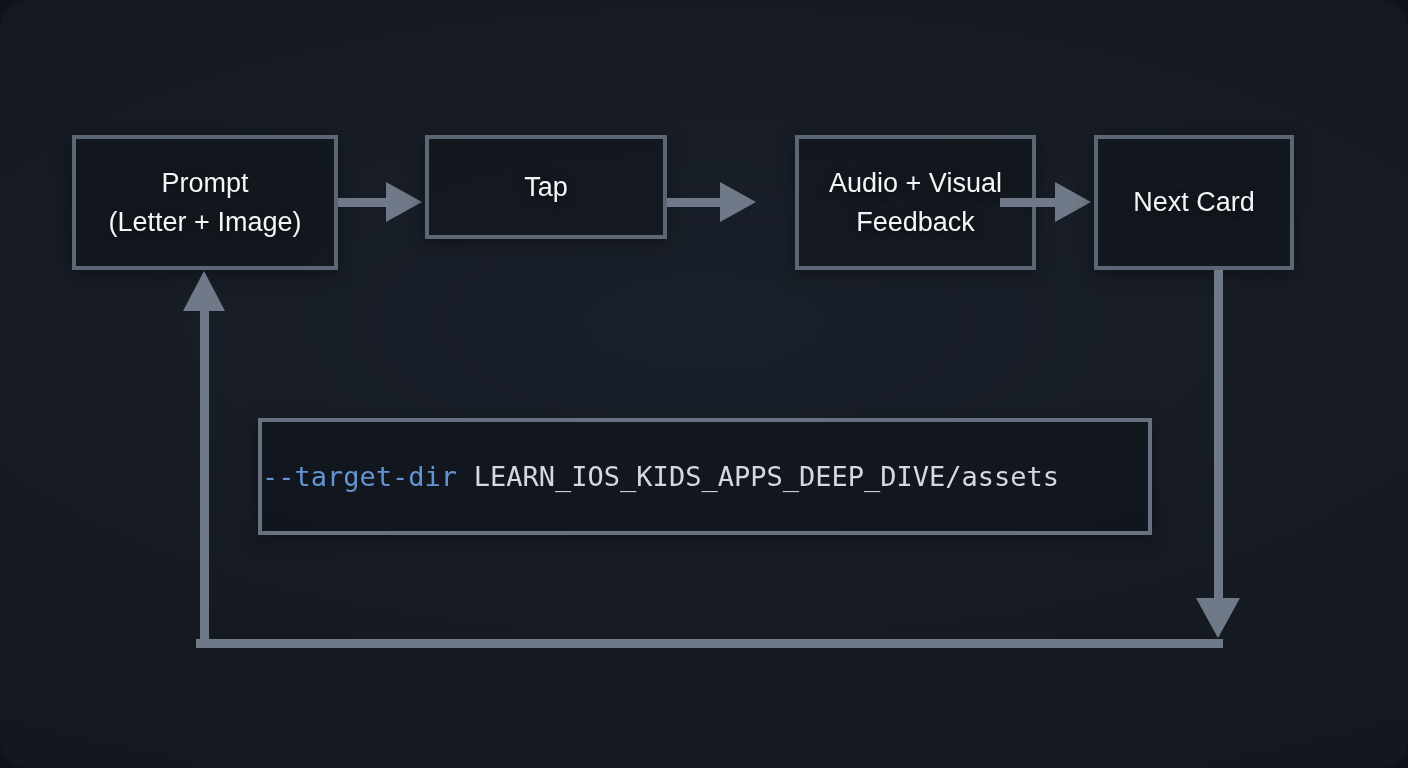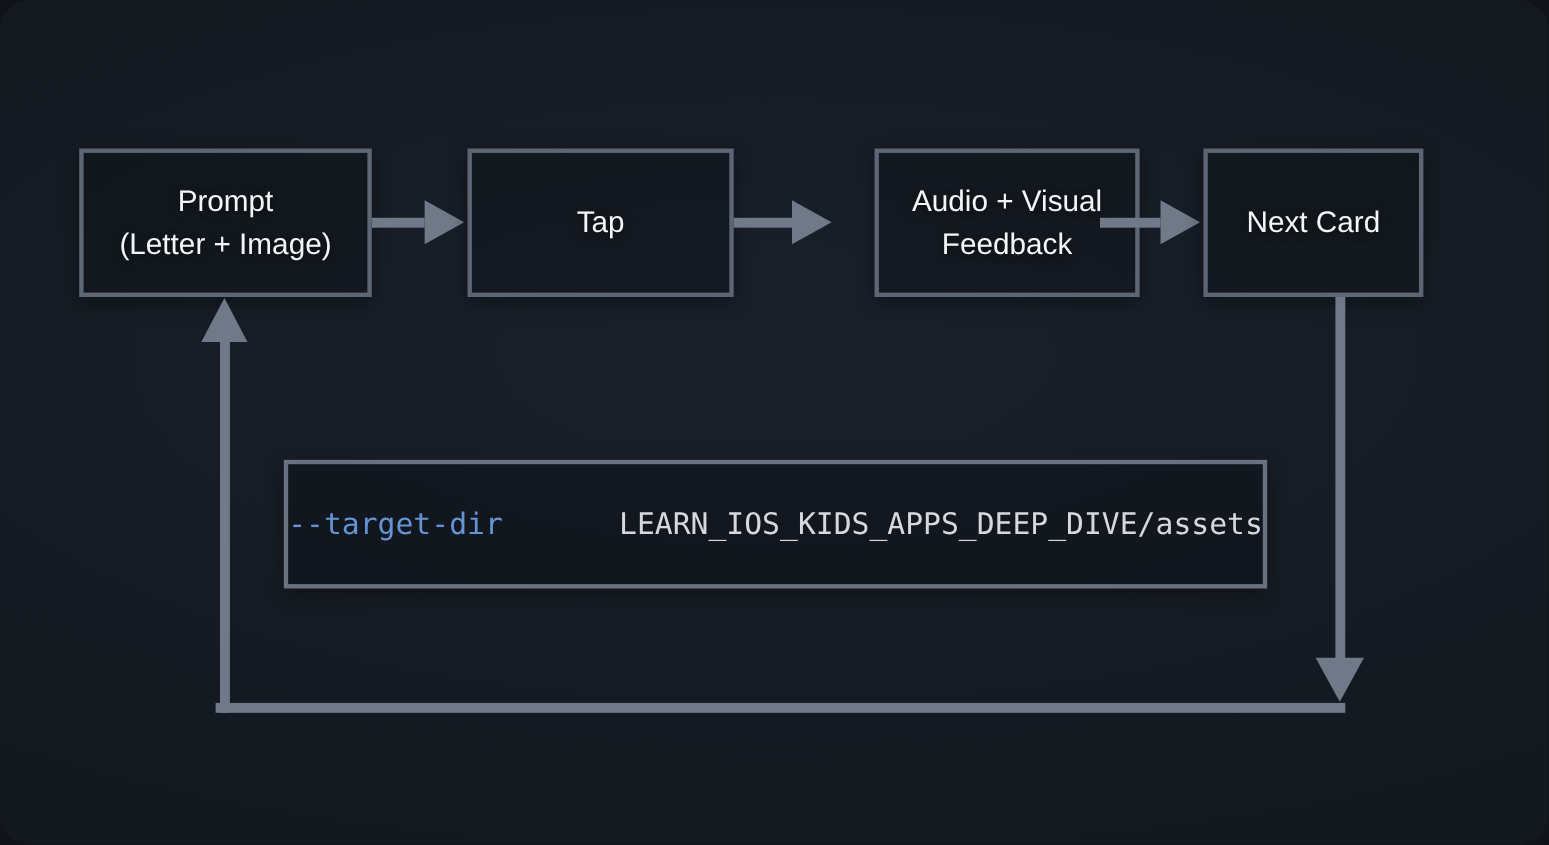--- a/index.html
+++ b/index.html
@@ -32,21 +32,21 @@
   }
   .node-label{
     color:var(--node-text);
     font-size:27px;
     line-height:1.42;
     text-align:center;
     white-space:pre-line;
     text-shadow:0 2px 8px rgba(0,0,0,0.55);
   }
   .n1{ left:72px;  top:135px; width:266px; height:135px; }
-  .n2{ left:425px; top:135px; width:242px; height:135px; }
+  .n2{ left:425px; top:135px; width:242px; height:104px; }
   .n3{ left:759px; top:135px; width:241px; height:135px;margin-left:36px; }
   .n4{ left:1094px;top:135px; width:200px; height:135px; }
 
   
   .arrow{
     position:absolute; top:182px; height:40px;
     display:flex; align-items:center;
   }
   .arrow .shaft{ flex:1; height:9px; background:var(--arrow); }
   .arrow .head{
@@ -76,21 +76,21 @@
     border-right:21px solid transparent;
     border-bottom:40px solid var(--arrow);
   }
 
   
   .codebox{
     position:absolute;
     left:258px; top:418px; width:894px; height:117px;
     border:4px solid var(--code-border);
     background:rgba(8,11,16,0.30);
-    display:flex; align-items:center; justify-content:space-between;
+    display:flex; align-items:center; justify-content:flex-start;
     box-shadow:0 5px 16px rgba(0,0,0,0.35);
     font-family:"DejaVu Sans Mono", monospace;
     font-size:27px;
     white-space:nowrap;
   }
   .code-flag{ color:var(--code-flag); }
   .code-argument{ color:var(--code-text); margin-left:0.62em; }
 </style>
 </head>
 <body>

